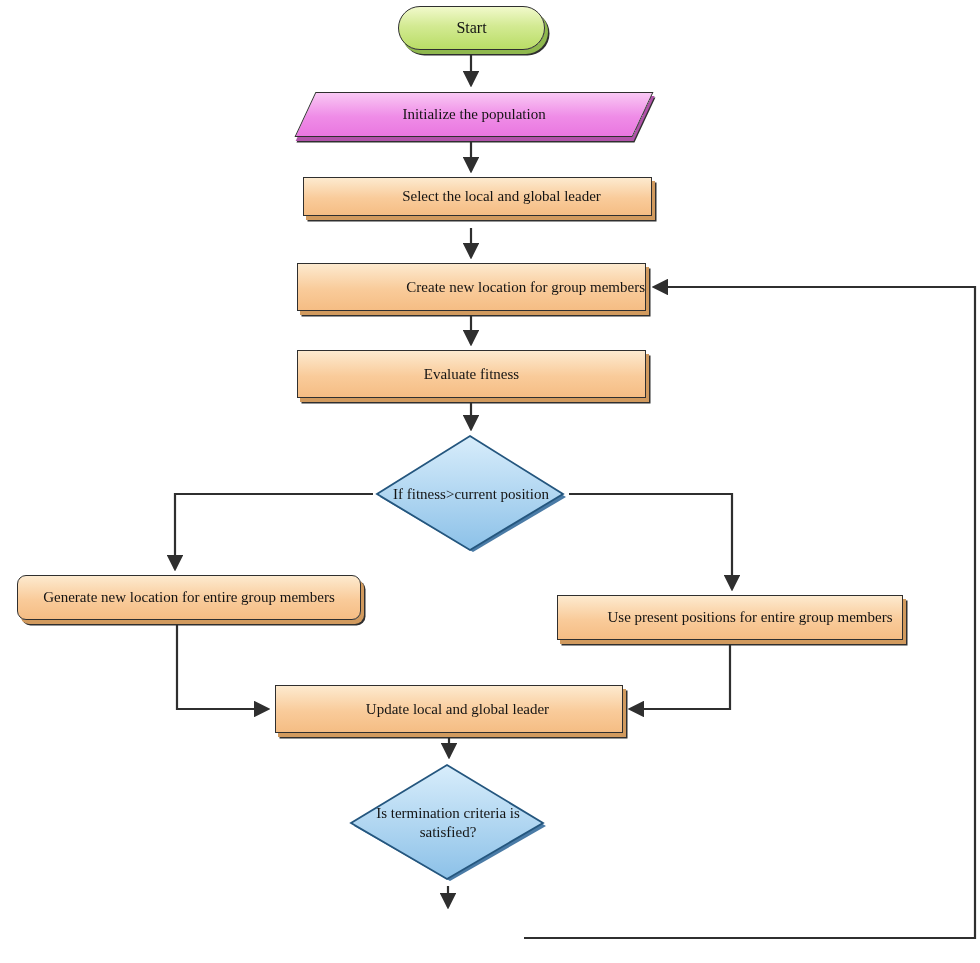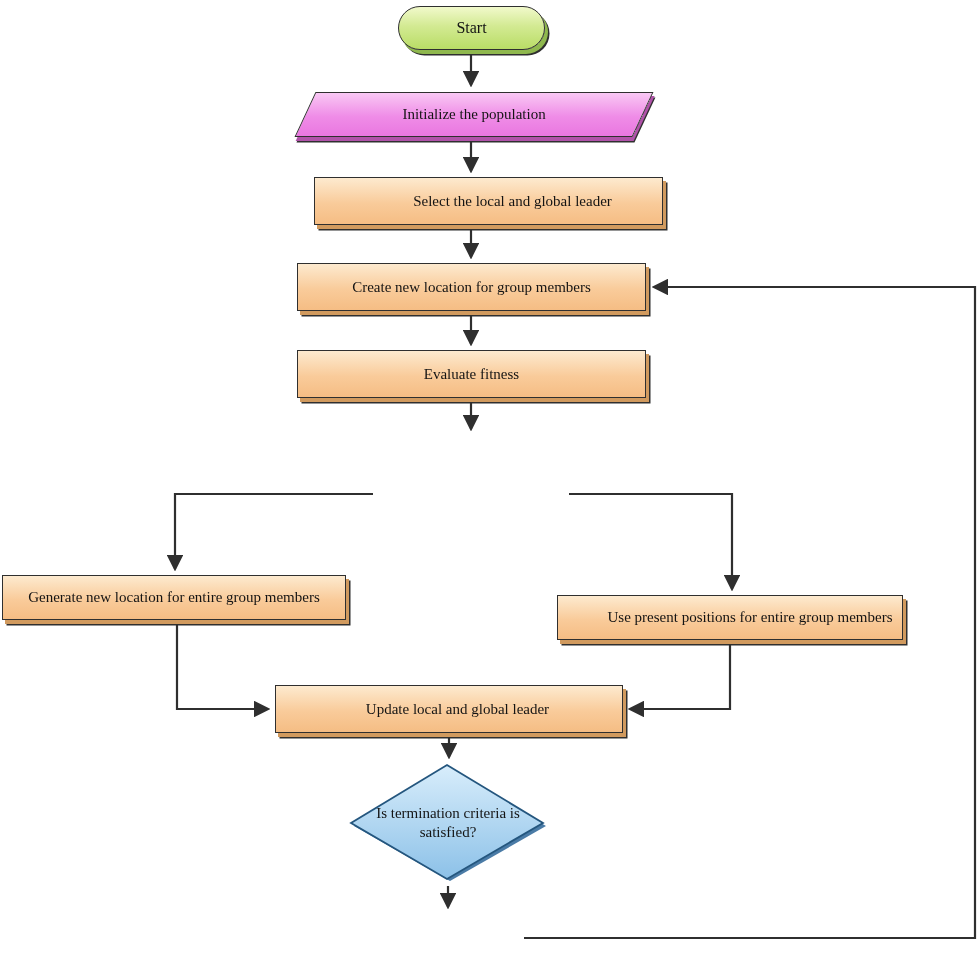--- a/index.html
+++ b/index.html
@@ -96,34 +96,47 @@
   </svg>
 
   <div class="node terminal start-shape" style="left:398px; top:6px; width:147px; height:44px;">
     <span>Start</span>
   </div>
 
   <div class="node io" style="left:305px; top:92px; width:338px; height:45px;">
     <span class="unskew">Initialize the population</span>
   </div>
 
-  <div class="node process" style="left:314px; top:177px; width:349px; height:48px;padding-left:48px;">
+  <div class="node process" style="left:303px; top:177px; width:349px; height:39px;padding-left:48px;">
     <span>Select the local and global leader</span>
   </div>
 
-  <div class="node process" style="left:297px; top:263px; width:349px; height:48px;">
+  <div class="node process" style="left:297px; top:263px; width:349px; height:48px;justify-content:flex-end;">
     <span>Create new location for group members</span>
   </div>
 
   <div class="node process" style="left:297px; top:350px; width:349px; height:48px;">
     <span>Evaluate fitness</span>
   </div>
 
+  <div class="node diamond" style="left:373px; top:434px; width:196px; height:120px;">
+    <svg width="196" height="120" viewBox="0 0 196 120">
+      <defs>
+        <linearGradient id="gBlue1" x1="0" y1="0" x2="0" y2="1">
+          <stop offset="0" stop-color="#d8edfb"></stop>
+          <stop offset="1" stop-color="#8cc1e8"></stop>
+        </linearGradient>
+      </defs>
+      <polygon points="100,6 193,63 100,118 7,63" fill="#4a7ba6"></polygon>
+      <polygon points="97,2 190,60 97,116 4,60" fill="url(#gBlue1)" stroke="#24567e" stroke-width="1.8"></polygon>
+    </svg>
+    <span class="diamond-label">If fitness&gt;current position</span>
+  </div>
 
-  <div class="node process" style="left:2px; top:575px; width:344px; height:45px;">
+  <div class="node process" style="left:17px; top:575px; width:344px; height:45px;border-radius:9px;">
     <span>Generate new location for entire group members</span>
   </div>
 
   <div class="node process" style="left:557px; top:595px; width:346px; height:45px;padding-left:40px;">
     <span>Use present positions for entire group members</span>
   </div>
 
   <div class="node process" style="left:275px; top:685px; width:348px; height:48px;padding-left:17px;">
     <span>Update local and global leader</span>
   </div>

